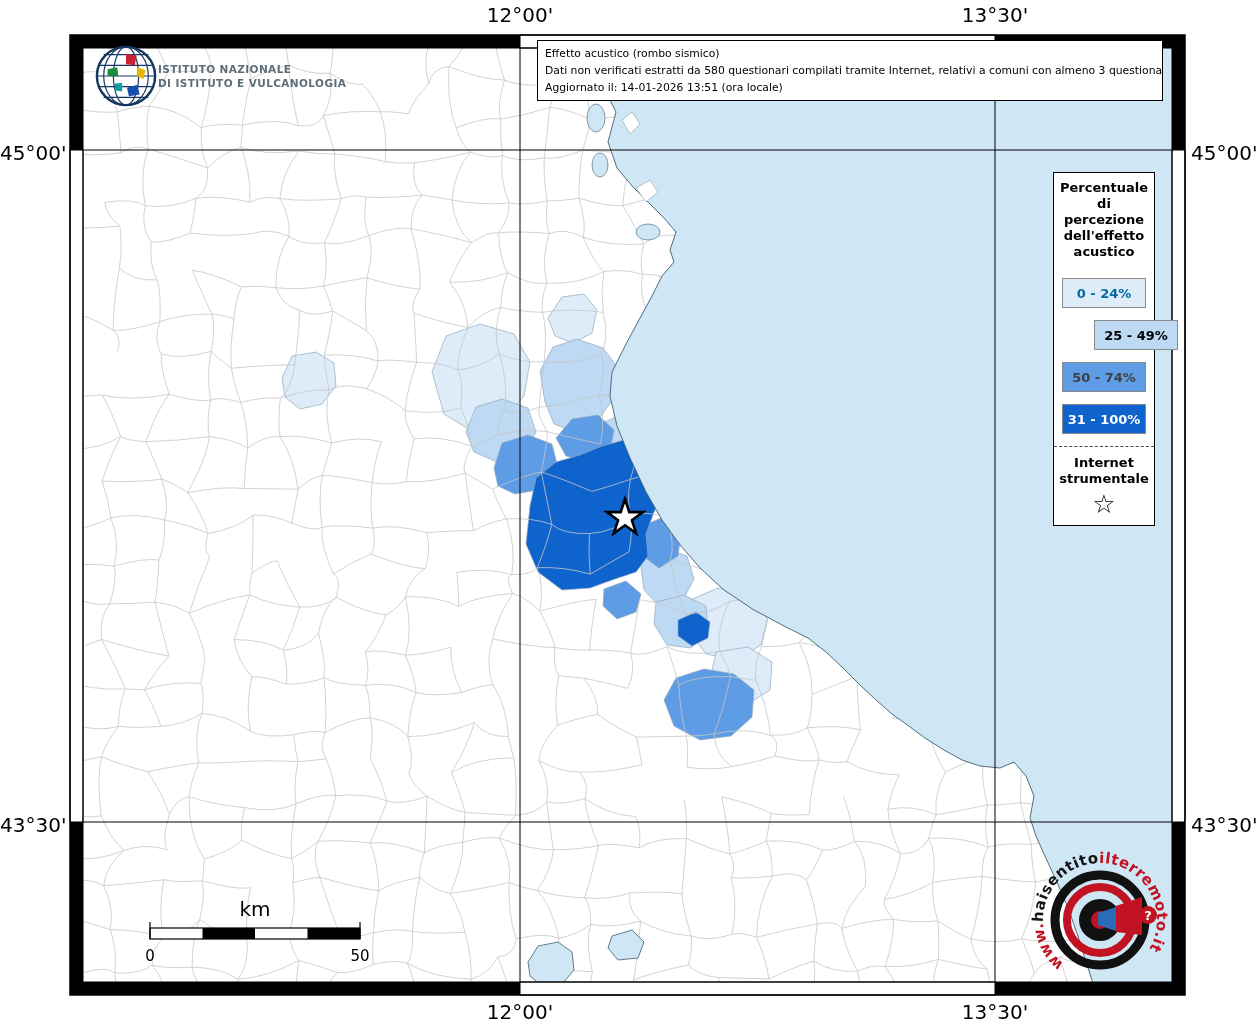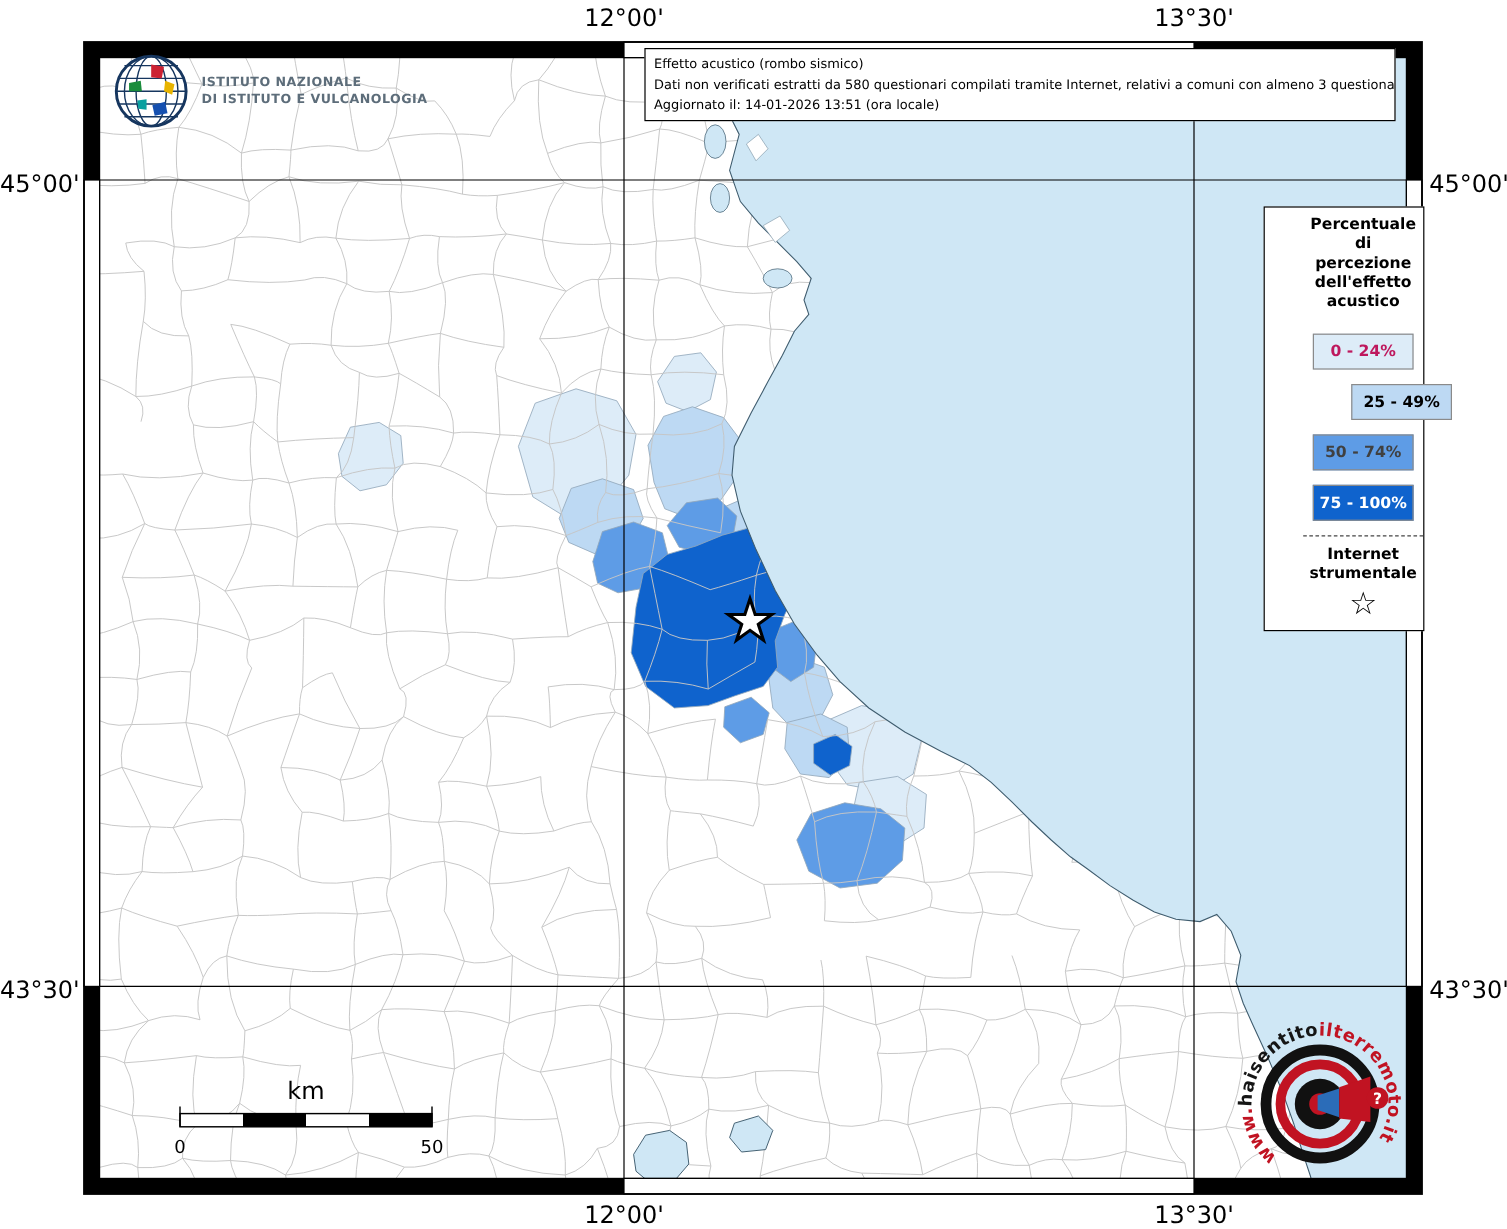--- a/index.html
+++ b/index.html
@@ -1,25 +1,25 @@
 <!DOCTYPE html>
 <html><head>
 <meta charset="utf-8">
 <style>
   html,body{margin:0;padding:0;background:#ffffff;}
   #stage{position:relative;width:1256px;height:1024px;overflow:hidden;background:#fff;
          font-family:"DejaVu Sans","Liberation Sans",sans-serif;}
   #map-canvas{position:absolute;left:0;top:0;}
   .coord{position:absolute;font-size:20px;color:#000;white-space:nowrap;}
-  #ingv-logo{position:absolute;left:94px;top:44px;display:flex;align-items:center;gap:10px;}
+  #ingv-logo{position:absolute;left:94px;top:44px;display:flex;align-items:center;}
   .ingv-text{font-size:10.5px;letter-spacing:.4px;color:#5d6d7a;line-height:14px;font-weight:bold;}
   #info-box{position:absolute;left:537px;top:40px;width:610px;background:#fff;border:1px solid #000;
             padding:4px 7px;font-size:10.8px;line-height:17px;color:#000;white-space:nowrap;overflow:hidden;}
   #legend{position:absolute;left:1053px;top:172px;width:100px;background:#fff;border:1px solid #000;
-          text-align:center;padding-bottom:6px;padding-left:32px;}
+          text-align:center;padding-bottom:6px;}
   .legend-title{font-weight:bold;font-size:13px;line-height:16px;padding:7px 2px 6px 2px;color:#000;}
   .swatch{width:84px;height:30px;margin:12px auto 0 auto;line-height:30px;font-weight:bold;font-size:13px;
           border:1px solid #8a8a8a;box-sizing:border-box;}
   .legend-epi{margin-top:12px;border-top:1px dashed #444;padding-top:8px;}
   .legend-epi-title{font-weight:bold;font-size:13px;line-height:16px;color:#000;}
   .legend-star{font-size:26px;line-height:30px;color:#000;margin-top:2px;}
 </style>
 </head>
 <body>
 
@@ -135,24 +135,24 @@
 
   <div id="info-box">
     <div>Effetto acustico (rombo sismico)</div>
     <div>Dati non verificati estratti da 580 questionari compilati tramite Internet, relativi a comuni con almeno 3 questionari.</div>
     <div>Aggiornato il: 14-01-2026 13:51 (ora locale)</div>
   </div>
 
   <div id="legend">
     <div class="legend-title">Percentuale di percezione dell'effetto acustico</div>
     <div>
-        <div class="swatch" style="background: rgb(221, 236, 248); color: #be185d;">0 - 24%</div>
+        <div class="swatch" style="background: rgb(221, 236, 248); color: #0369a1;">0 - 24%</div>
         <div class="swatch" style="background: rgb(189, 217, 243); color: rgb(0, 0, 0); margin-left: 40px;">25 - 49%</div>
         <div class="swatch" style="background: rgb(94, 156, 230); color: #404040;">50 - 74%</div>
-        <div class="swatch" style="background: rgb(15, 99, 205); color: rgb(255, 255, 255);">75 - 100%</div>
+        <div class="swatch" style="background: rgb(15, 99, 205); color: rgb(255, 255, 255);">31 - 100%</div>
       </div>
     <div class="legend-epi">
       <div class="legend-epi-title">Internet strumentale</div>
       <div class="legend-star">☆</div>
     </div>
   </div>
 
   <div class="coord" style="left:520px;top:3px;transform:translateX(-50%);">12°00'</div>
   <div class="coord" style="left:995px;top:3px;transform:translateX(-50%);">13°30'</div>
   <div class="coord" style="left:520px;top:1000px;transform:translateX(-50%);">12°00'</div>

